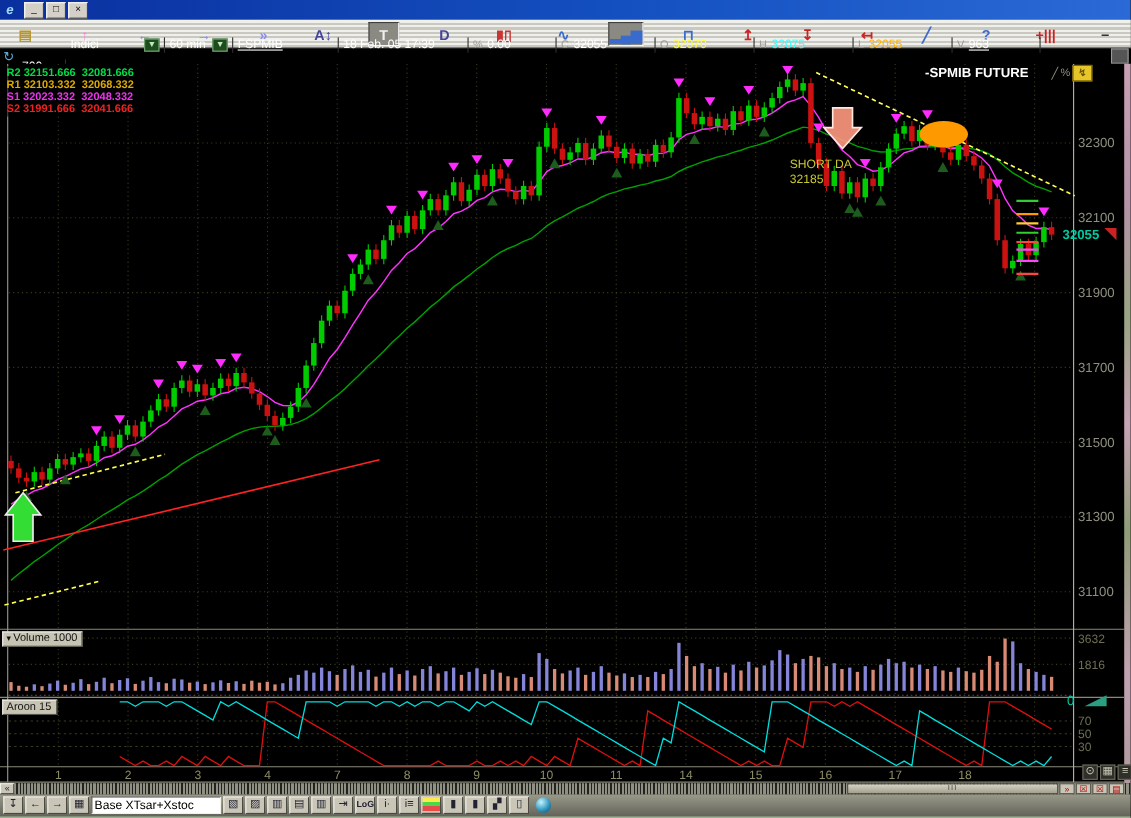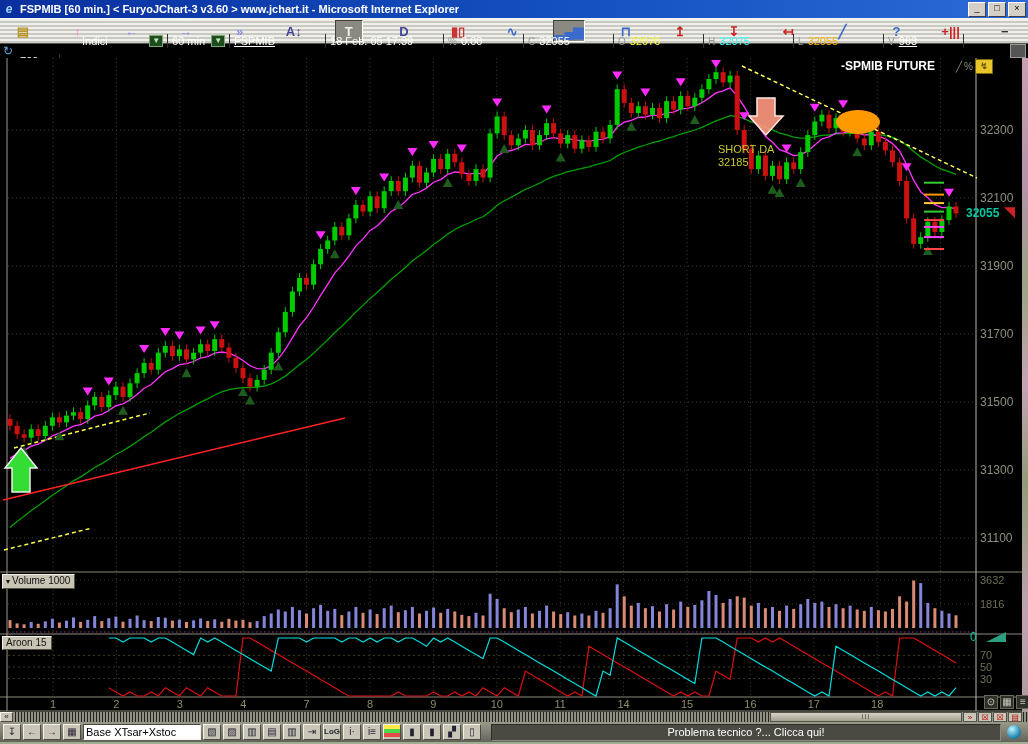--- a/index.html
+++ b/index.html
@@ -53,21 +53,20 @@
   .sphere{width:14px;height:14px;border-radius:50%;background:radial-gradient(circle at 35% 30%,#bff4ff,#2a8db8 60%,#0d4a6b);margin:0 4px;}
   .tasksliver{height:2px;background:#9fae93;}
 </style>
 </head>
 <body>
 
 <div class="window">
 
   <div class="titlebar">
     <span class="ie-logo">e</span>
-    <span class="title-text">FSPMIB [60 min.] &lt; FuryoJChart-3 v3.60 &gt; www.jchart.it - Microsoft Internet Explorer</span>
     <span class="winbtn">_</span>
     <span class="winbtn">□</span>
     <span class="winbtn">×</span>
   </div>
 
   <div class="toolbar" id="main-toolbar">
       <div class="tbtn" style="color: rgb(184, 150, 42);">▤</div>
       <div class="tbtn" style="color: rgb(255, 127, 212);">↑</div>
       <div class="tbtn" style="color: rgb(138, 138, 238);">←</div>
       <div class="tbtn" style="color: rgb(138, 138, 238);">→</div>
@@ -87,21 +86,21 @@
       <div class="tbtn" style="color: rgb(204, 34, 34);">+|||</div>
       <div class="tbtn" style="color: rgb(51, 51, 51);">−</div>
     </div>
 
   <div class="infobar">
     <span class="refresh-ic">↻</span>
     <span id="info-fields" style="display:flex;flex:1;">
         <span class="ifield" style="width: 44px; margin-top: 20px;">
           <span style="color: rgb(255, 255, 255);">700</span>
         </span>
-        <span class="ifield" style="width: 90px; margin-left: 18px;">
+        <span class="ifield" style="width: 90px;">
           <span style="color: rgb(255, 255, 255);">Indici</span>
           <span class="dd">▼</span>
         </span>
         <span class="ifield" style="width: 62px; text-align: right;">
           <span style="color: rgb(255, 255, 255);">60 min</span>
           <span class="dd">▼</span>
         </span>
         <span class="ifield" style="width: 96px;">
           <span style="color: rgb(255, 255, 255); text-decoration: underline;">FSPMIB</span>
         </span>
@@ -672,20 +671,21 @@
           <line x1="924" y1="191.0" x2="944" y2="191.0" stroke="#ff4444" stroke-width="2"></line>
           <path d="M21 390 L37 410 L30 410 L30 434 L12 434 L12 410 L5 410 Z" fill="#33dd33" stroke="#eeeeee" stroke-width="1.5"></path>
           <path d="M757 40 L775 40 L775 58 L783 58 L766 77 L749 58 L757 58 Z" fill="#ff9980" fill-opacity="0.9" stroke="#ffe8e0" stroke-width="1.5"></path>
           <ellipse cx="858" cy="64" rx="22" ry="12" fill="#ff9900"></ellipse>
           <text x="841" y="12" fill="#ffffff" font-size="12" font-weight="bold">-SPMIB FUTURE</text>
           <text x="718" y="95" fill="#c8c833" font-size="11">SHORT DA</text>
           <text x="718" y="108" fill="#c8c833" font-size="11">32185</text>
         </svg></div>
     <div class="wallpaper"></div>
 
+    <div class="pivot-box" id="pivot-box"><div style="color: rgb(0, 221, 68);">R2 32151.666  32081.666</div><div style="color: rgb(221, 170, 0);">R1 32103.332  32068.332</div><div style="color: rgb(238, 51, 238);">S1 32023.332  32048.332</div><div style="color: rgb(238, 34, 34);">S2 31991.666  32041.666</div></div>
 
     <div class="axis-icons">
       <span>╱</span>
       <span>%</span>
       <span class="ybtn">↯</span>
     </div>
 
     <div class="panel-tag" style="left:2px;top:516px;"><span class="tri">▾</span><span>Volume 1000</span></div>
     <div class="panel-tag" style="left:2px;top:578px;"><span>Aroon 15</span></div>
 
@@ -724,18 +724,17 @@
         <span class="bbtn">⇥</span>
         <span class="bbtn txt">LoG</span>
         <span class="bbtn">i·</span>
         <span class="bbtn">i≡</span>
         <span class="bbtn stripes"></span>
         <span class="bbtn">▮</span>
         <span class="bbtn">▮</span>
         <span class="bbtn">▞</span>
         <span class="bbtn">▯</span>
       </span>
-    <span class="status-banner">Problema tecnico ?... Clicca qui!</span>
     <span class="sphere"></span>
   </div>
 
   <div class="tasksliver"></div>
 </div>
 
 </body></html>

